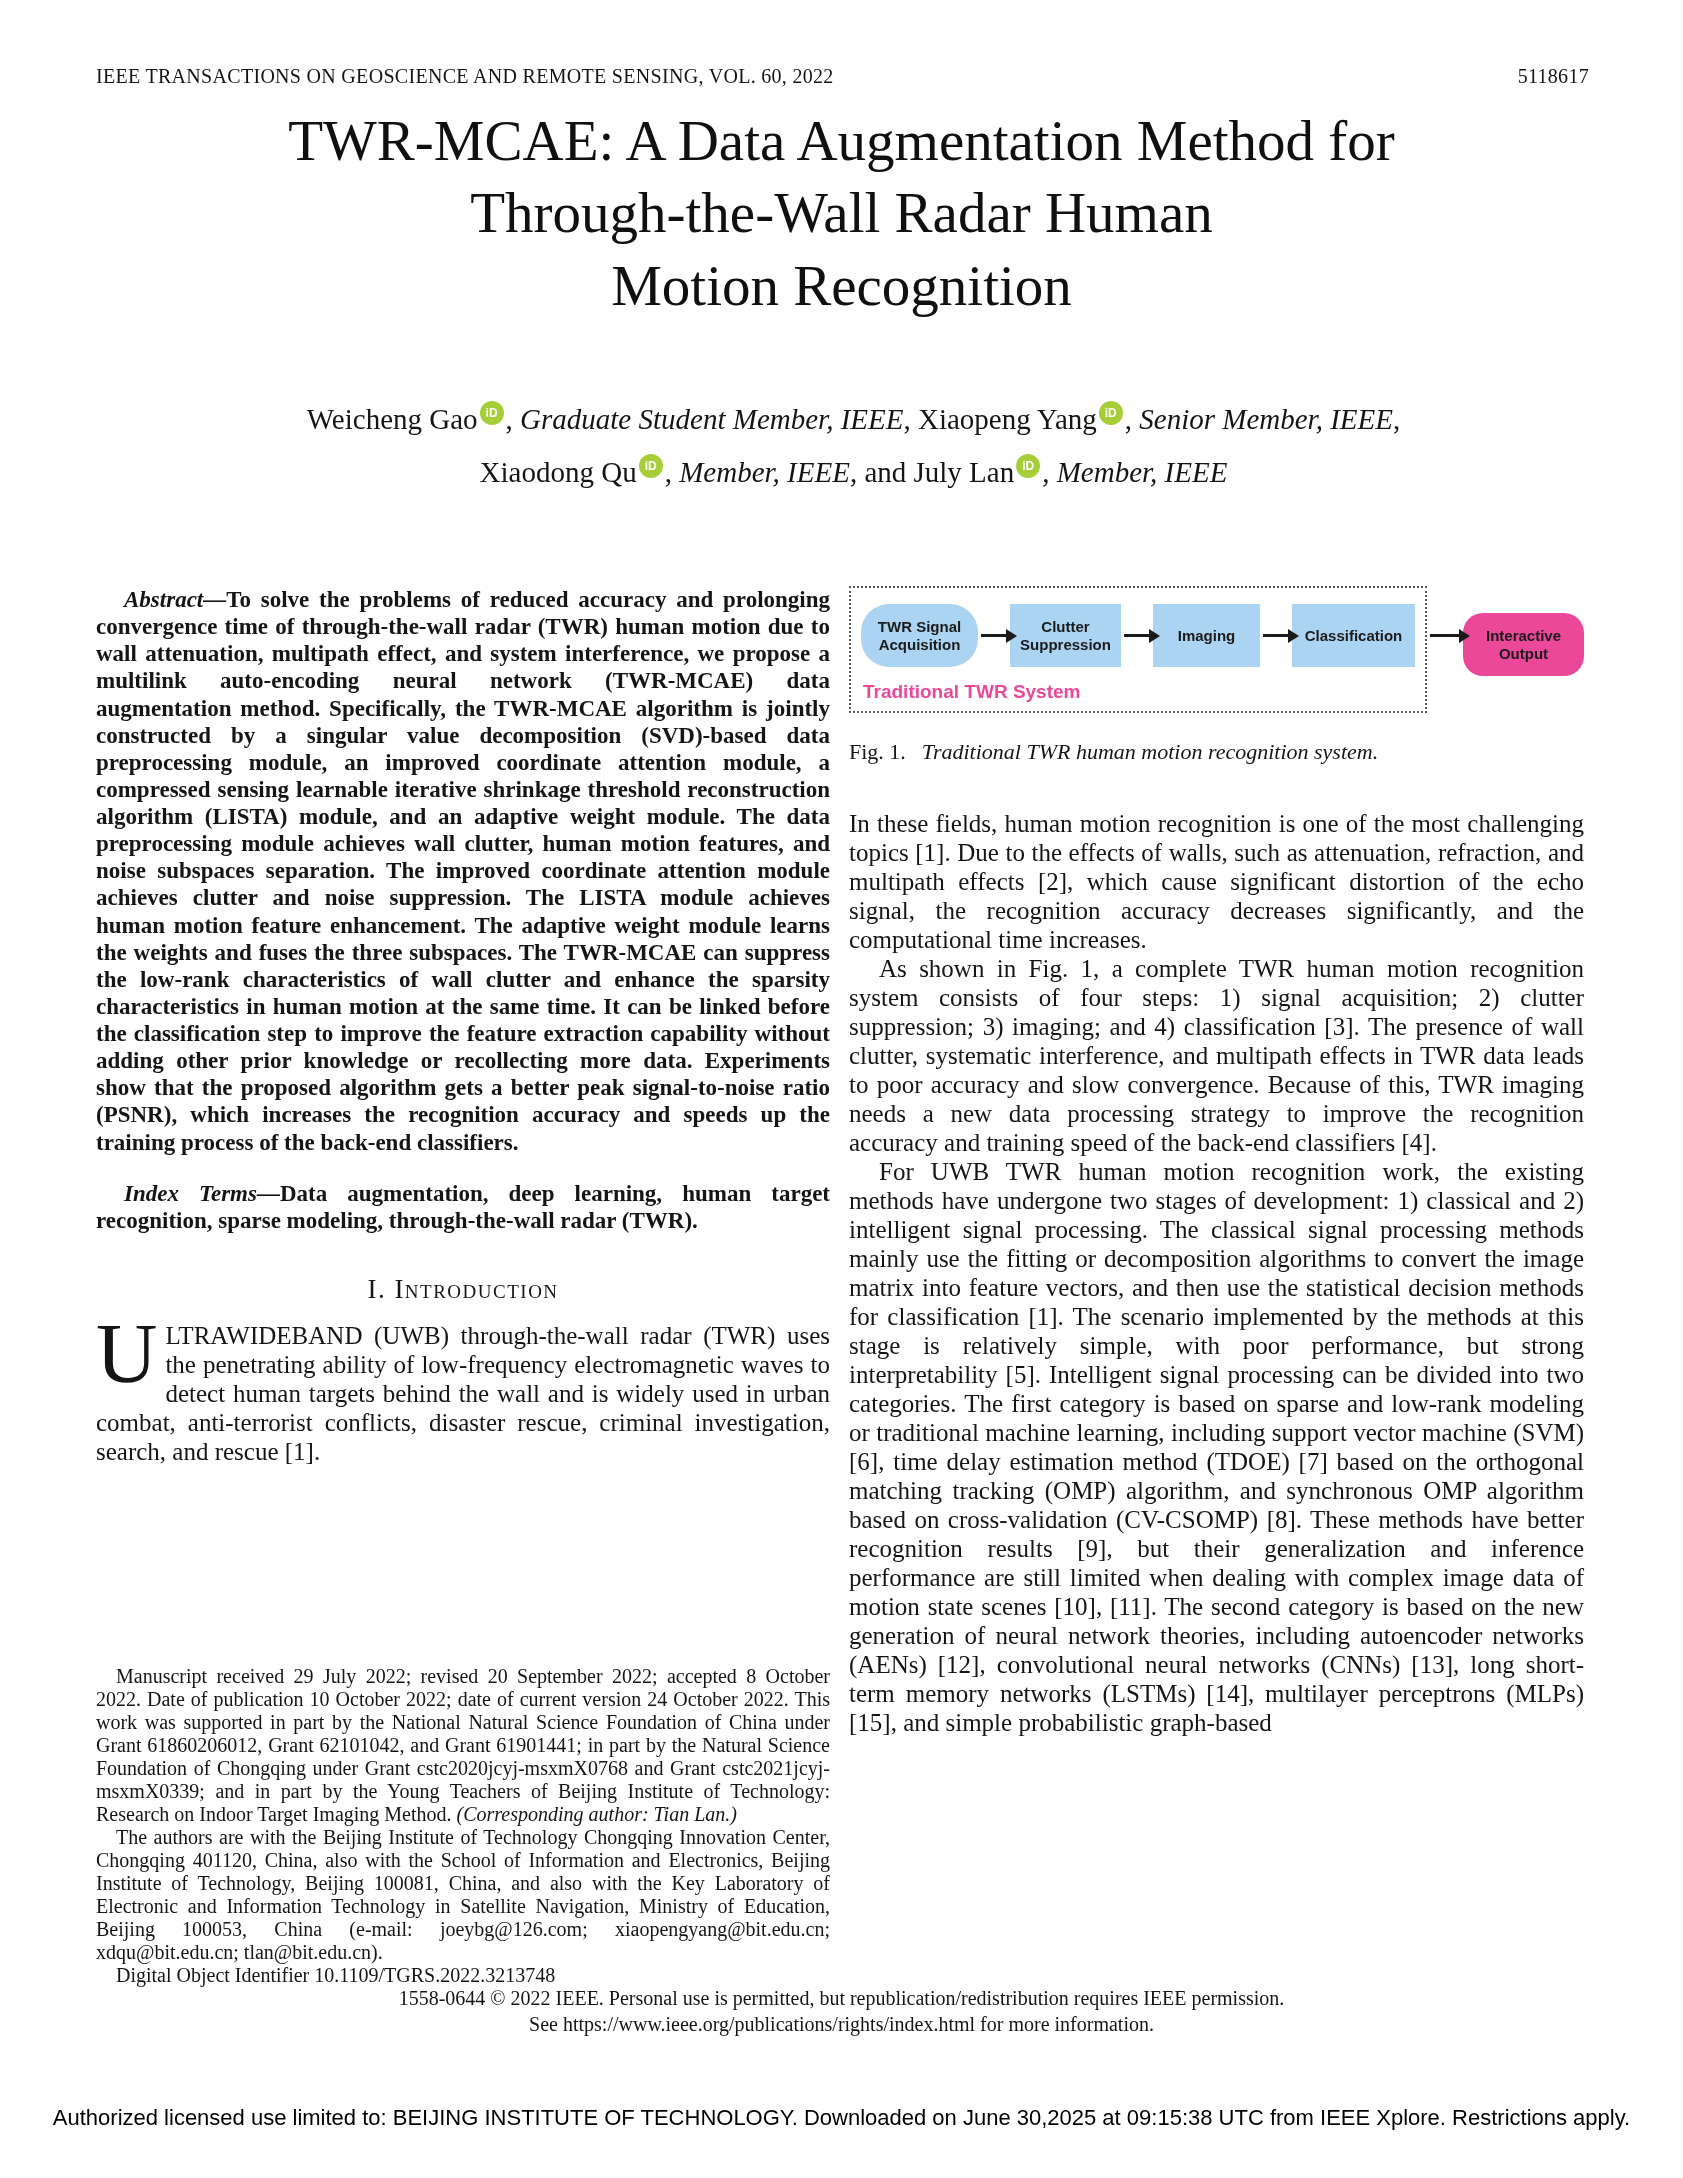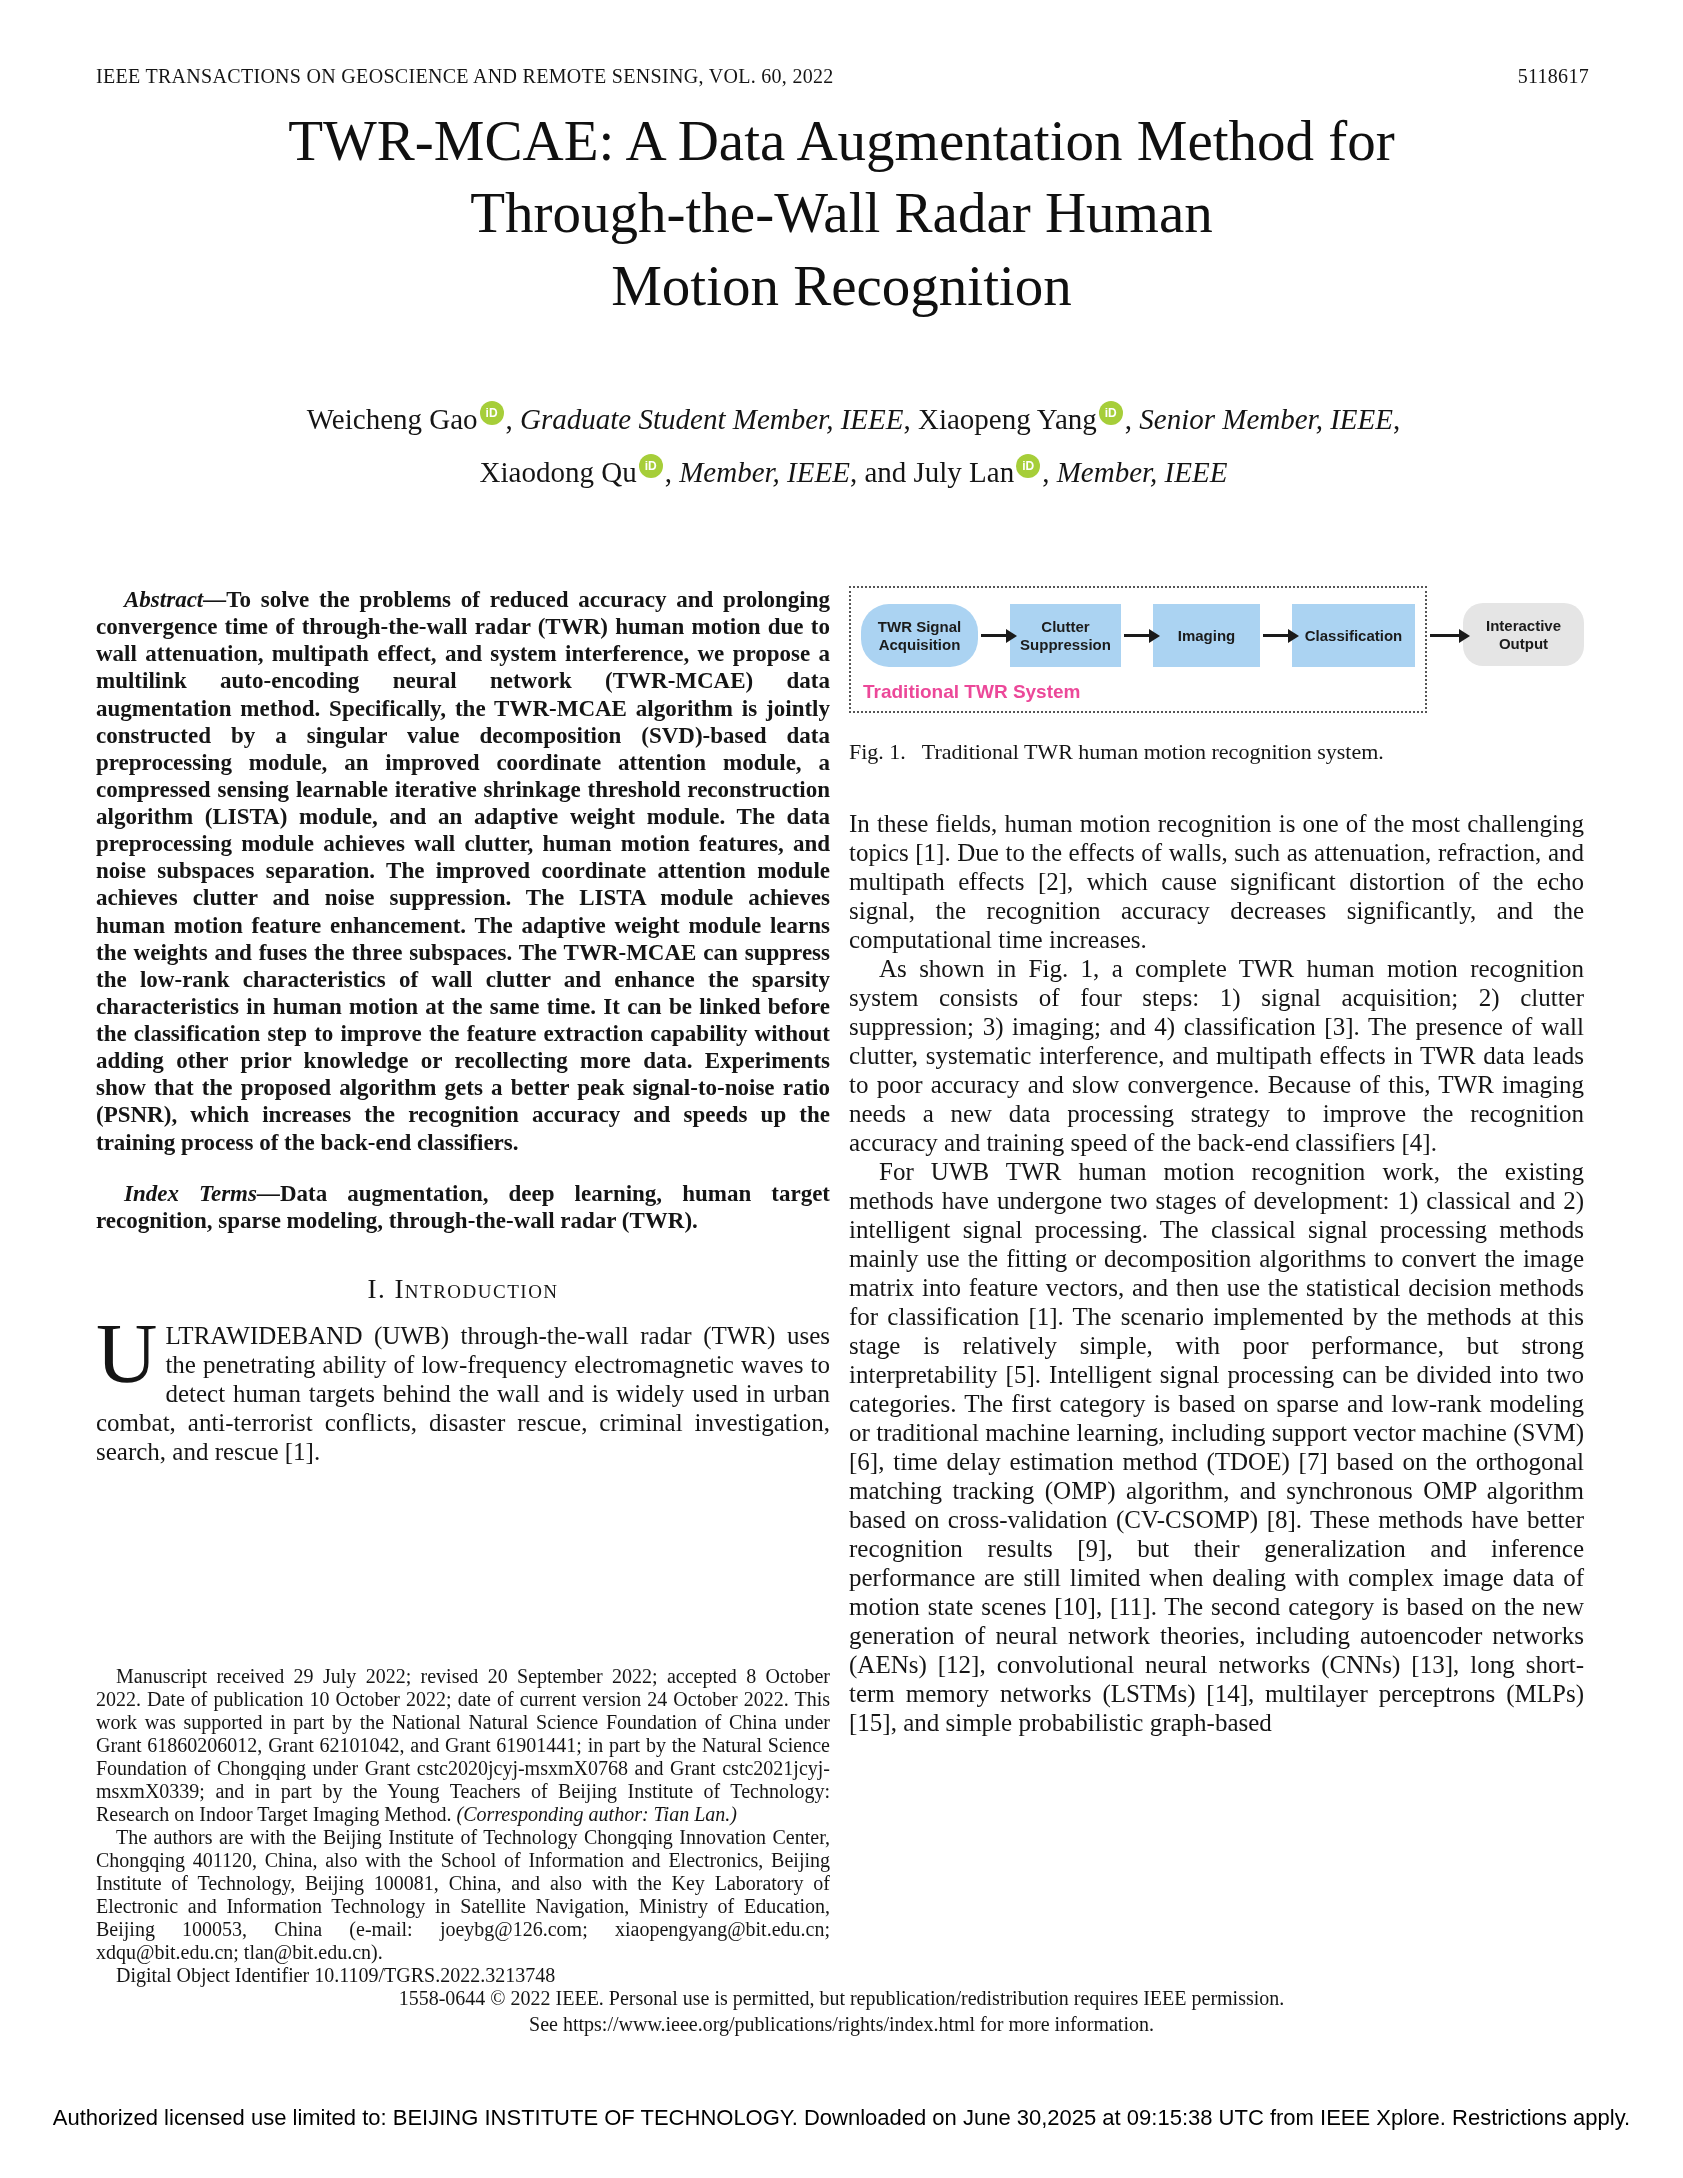--- a/index.html
+++ b/index.html
@@ -76,38 +76,38 @@
     background:#abd3f2; height:63px;
     display:flex; align-items:center; justify-content:center;
     text-align:center; font-family:"Liberation Sans", sans-serif;
     font-weight:bold; font-size:15px; line-height:1.2; white-space:pre-line;
     color:#1b1b1b;
   }
   .n1 { width:117px; border-radius:28px; }
   .n2 { width:111px; }
   .n3 { width:107px; }
   .n4 { width:123px; }
-  .n5 { width:125px; border-radius:20px; background:#e5e5e5; margin-top:17px; }
+  .n5 { width:125px; border-radius:20px; background:#ec4899; margin-top:27px; }
   .fig-arrow {
     width:26px; height:3px; background:#1a1a1a; margin:0 3px; position:relative;
     align-self:center; flex-shrink:0;
   }
   .fig-arrow.exit { align-self:flex-start; margin-top:48px; width:30px; }
   .fig-arrow::after {
     content:""; position:absolute; right:-10px; top:-5.4px;
     border-left:11px solid #1a1a1a;
     border-top:7px solid transparent; border-bottom:7px solid transparent;
   }
   .fig-syslabel {
     position:absolute; left:12px; bottom:8px;
     font-family:"Liberation Sans", sans-serif; font-weight:bold; font-size:19px;
     color:#ec4899;
   }
   .fig-caption { font-size:22px; margin-top:26px; }
-  .fig-caption .cap-text { margin-left:16px; }
+  .fig-caption .cap-text { margin-left:16px;font-style:italic; }
 
   
   .body-para { font-size:25px; line-height:1.16; text-align:justify; margin:0; }
   .body-para.indent { text-indent:30px; }
   .body-start { margin-top:44px; }
 
   
   .copyright-block {
     position:absolute; top:1985px; left:0; width:100%;
     text-align:center; font-size:20px; line-height:1.3;

